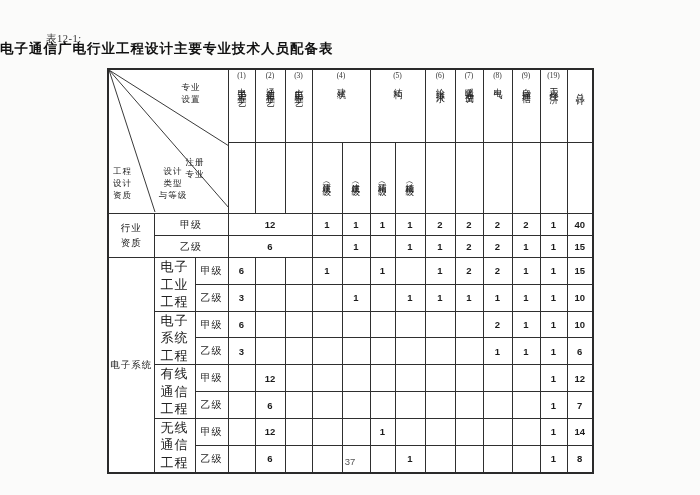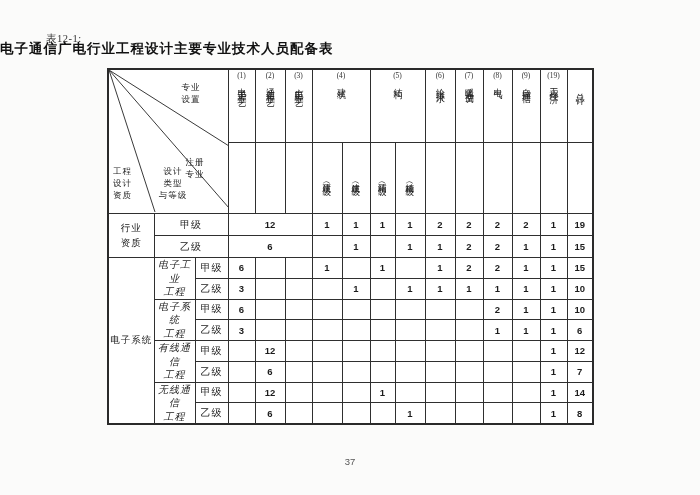--- a/index.html
+++ b/index.html
@@ -49,21 +49,21 @@
   .cl-qual{left:4px;top:96px;width:28px;text-align:left;}
   
   td.num{
     font-family:"Liberation Sans","DejaVu Sans",sans-serif;
     font-size:9.5px;font-weight:bold;color:#1c1c1c;
   }
   td.grade{font-size:10px;letter-spacing:1px;color:#222;font-family:Liberation Serif, serif;}
   th.rowlabel,td.groupname{
     font-size:9.5px;letter-spacing:1px;color:#222;white-space:pre-line;line-height:1.5;
   }
-  td.groupname{font-size:10px;line-height:1.35;font-style:italic;}
+  td.groupname{font-size:13px;line-height:1.35;}
   tr.industry td,tr.industry th{height:21px;margin-top:13px;}
   tr.specialty td,tr.specialty th{height:15px;}
   .page-number{
     position:absolute;left:0;right:0;top:456px;text-align:center;
     font-size:9.5px;color:#555;font-family:"Liberation Sans",sans-serif;
   }
 </style>
 </head>
 <body>
 
@@ -199,21 +199,21 @@
           <td class="num" colspan="3">12</td>
           <td class="num">1</td>
           <td class="num">1</td>
           <td class="num">1</td>
           <td class="num">1</td>
           <td class="num">2</td>
           <td class="num">2</td>
           <td class="num">2</td>
           <td class="num">2</td>
           <td class="num">1</td>
-          <td class="num">19</td>
+          <td class="num">40</td>
         </tr>
         <tr class="industry">
           <td class="grade" colspan="2">乙级</td>
           <td class="num" colspan="3">6</td>
           <td class="num"></td>
           <td class="num">1</td>
           <td class="num"></td>
           <td class="num">1</td>
           <td class="num">1</td>
           <td class="num">2</td>

